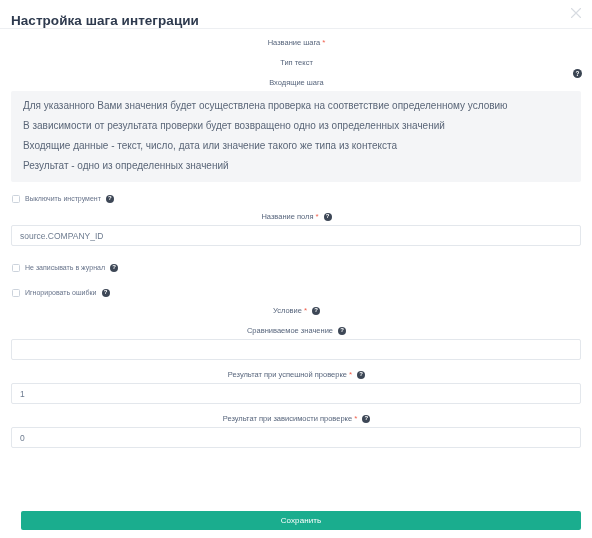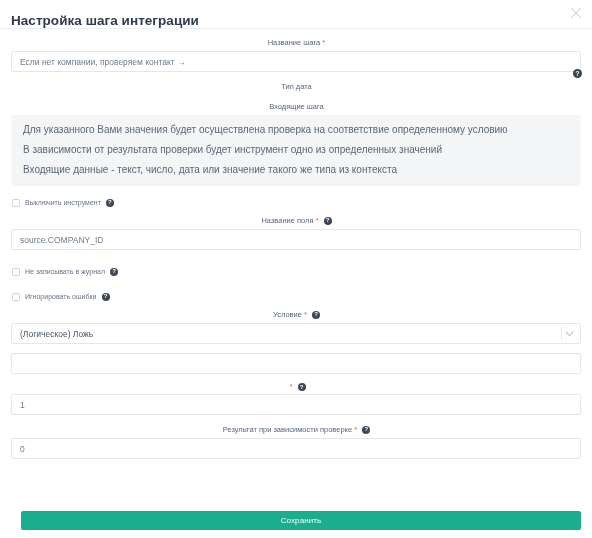--- a/index.html
+++ b/index.html
@@ -244,37 +244,37 @@
 
 <div class="modal-body">
 
   <div class="help-icon-corner">?</div>
 
   <div class="field-block">
     <div class="field-label">
       <span>Название шага</span>
       <span class="req">*</span>
     </div>
-    <input class="text-input" type="text" value="Если нет компании, проверяем контакт →" style="">
-  </div>
-
-  <div class="field-block">
-    <div class="field-label">
-      <span>Тип дата</span>
+  </div>
+
+  <div class="field-block">
+    <div class="field-label">
+      <span>Тип текст</span>
     </div>
   </div>
 
   <div>
     <div class="field-label">
       <span>Входящие шага</span>
     </div>
     <div class="desc-panel">
       <p class="desc-line">Для указанного Вами значения будет осуществлена проверка на соответствие определенному условию</p>
-      <p class="desc-line">В зависимости от результата проверки будет инструмент одно из определенных значений</p>
+      <p class="desc-line">В зависимости от результата проверки будет возвращено одно из определенных значений</p>
       <p class="desc-line">Входящие данные - текст, число, дата или значение такого же типа из контекста</p>
+      <p class="desc-line">Результат - одно из определенных значений</p>
     </div>
   </div>
 
   <div class="checkbox-row">
     <div class="checkbox-box"></div>
     <div class="checkbox-label">Выключить инструмент</div>
     <span class="help-icon">
         <span>?</span>
       </span>
   </div>
@@ -311,37 +311,35 @@
   </div>
 
   <div class="field-block">
     <div class="field-label">
       <span>Условие</span>
       <span class="req">*</span>
       <span class="help-icon">
           <span>?</span>
         </span>
     </div>
-    <div class="select-wrap">
-      <div class="select-box">(Логическое) Ложь</div>
-      <div class="select-divider"></div>
-      <div class="select-chevron">
-        <svg width="9" height="6" viewBox="0 0 9 6" aria-hidden="true">
-          <path d="M1 1 L4.5 4.6 L8 1" stroke="#c2c9d3" stroke-width="1.1" fill="none" stroke-linecap="round"></path>
-        </svg>
-      </div>
-    </div>
-  </div>
-
-  <div class="field-block">
+  </div>
+
+  <div class="field-block">
+    <div class="field-label">
+      <span>Сравниваемое значение</span>
+      <span class="help-icon">
+          <span>?</span>
+        </span>
+    </div>
     <input class="text-input" type="text" value="" style="">
   </div>
 
   <div class="field-block">
     <div class="field-label">
+      <span>Результат при успешной проверке</span>
       <span class="req">*</span>
       <span class="help-icon">
           <span>?</span>
         </span>
     </div>
     <input class="text-input" type="text" value="1" style="">
   </div>
 
   <div class="field-block">
     <div class="field-label">

